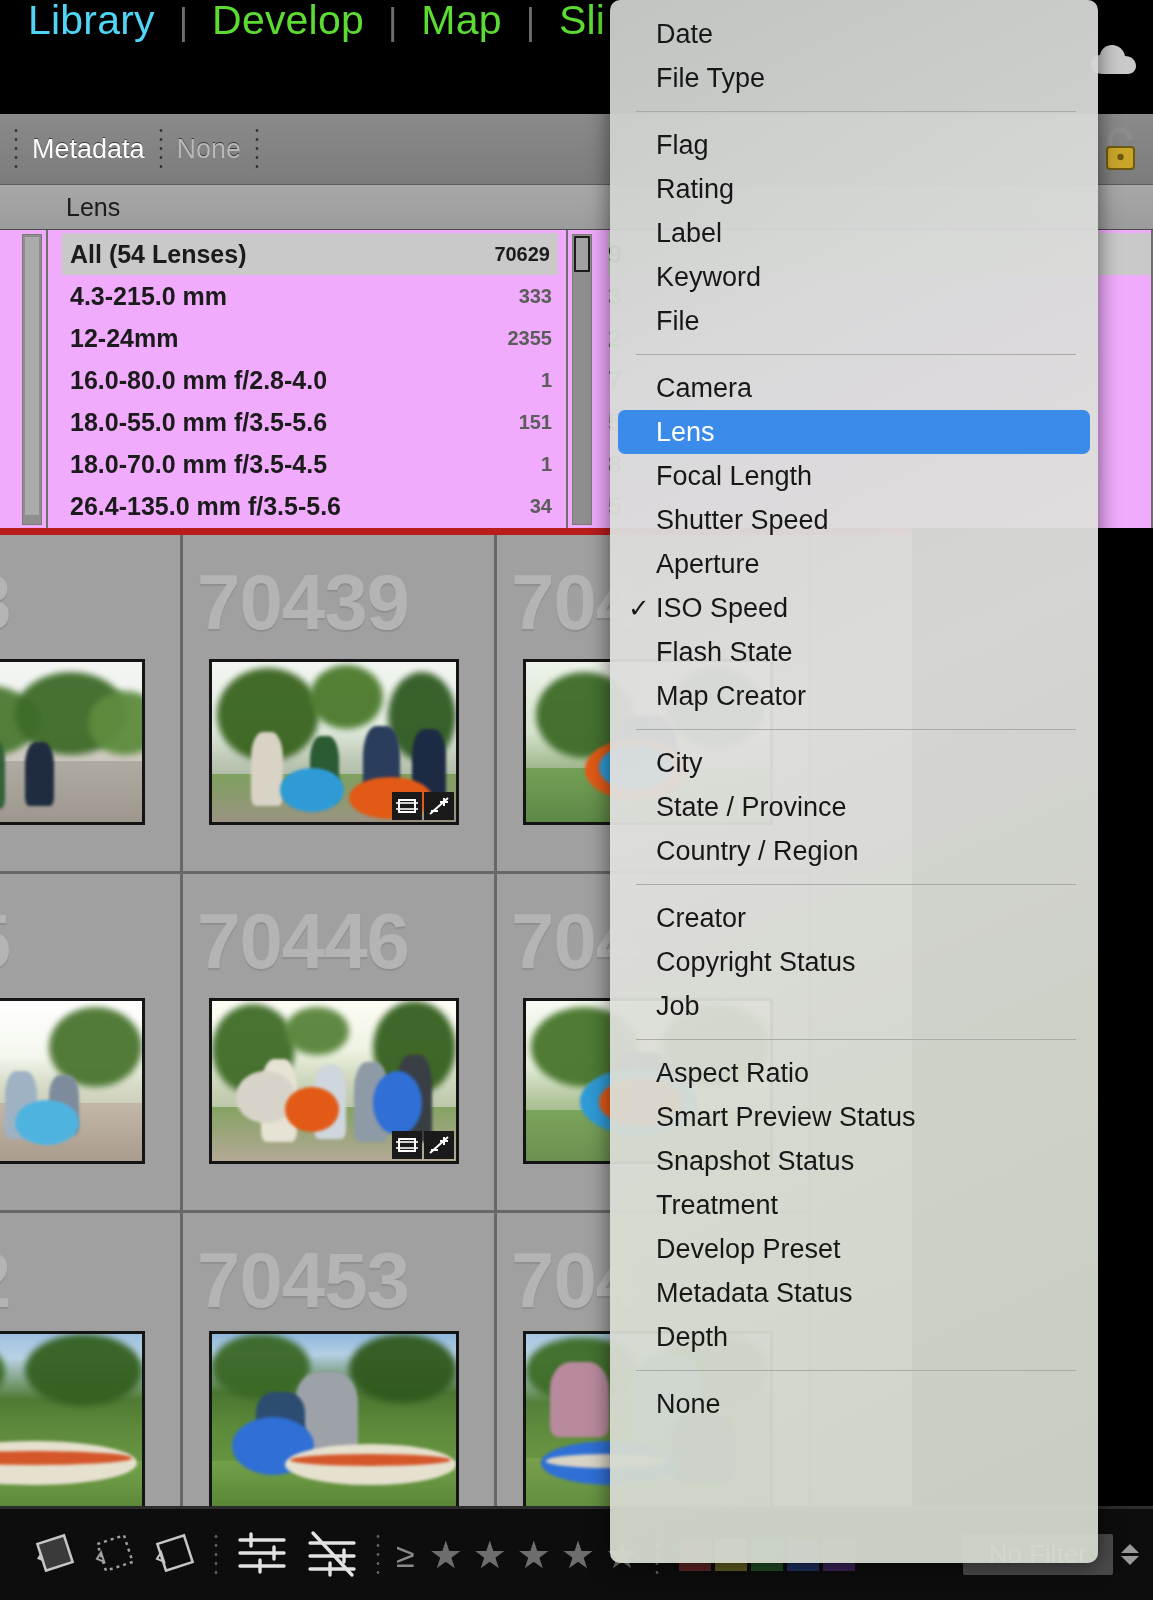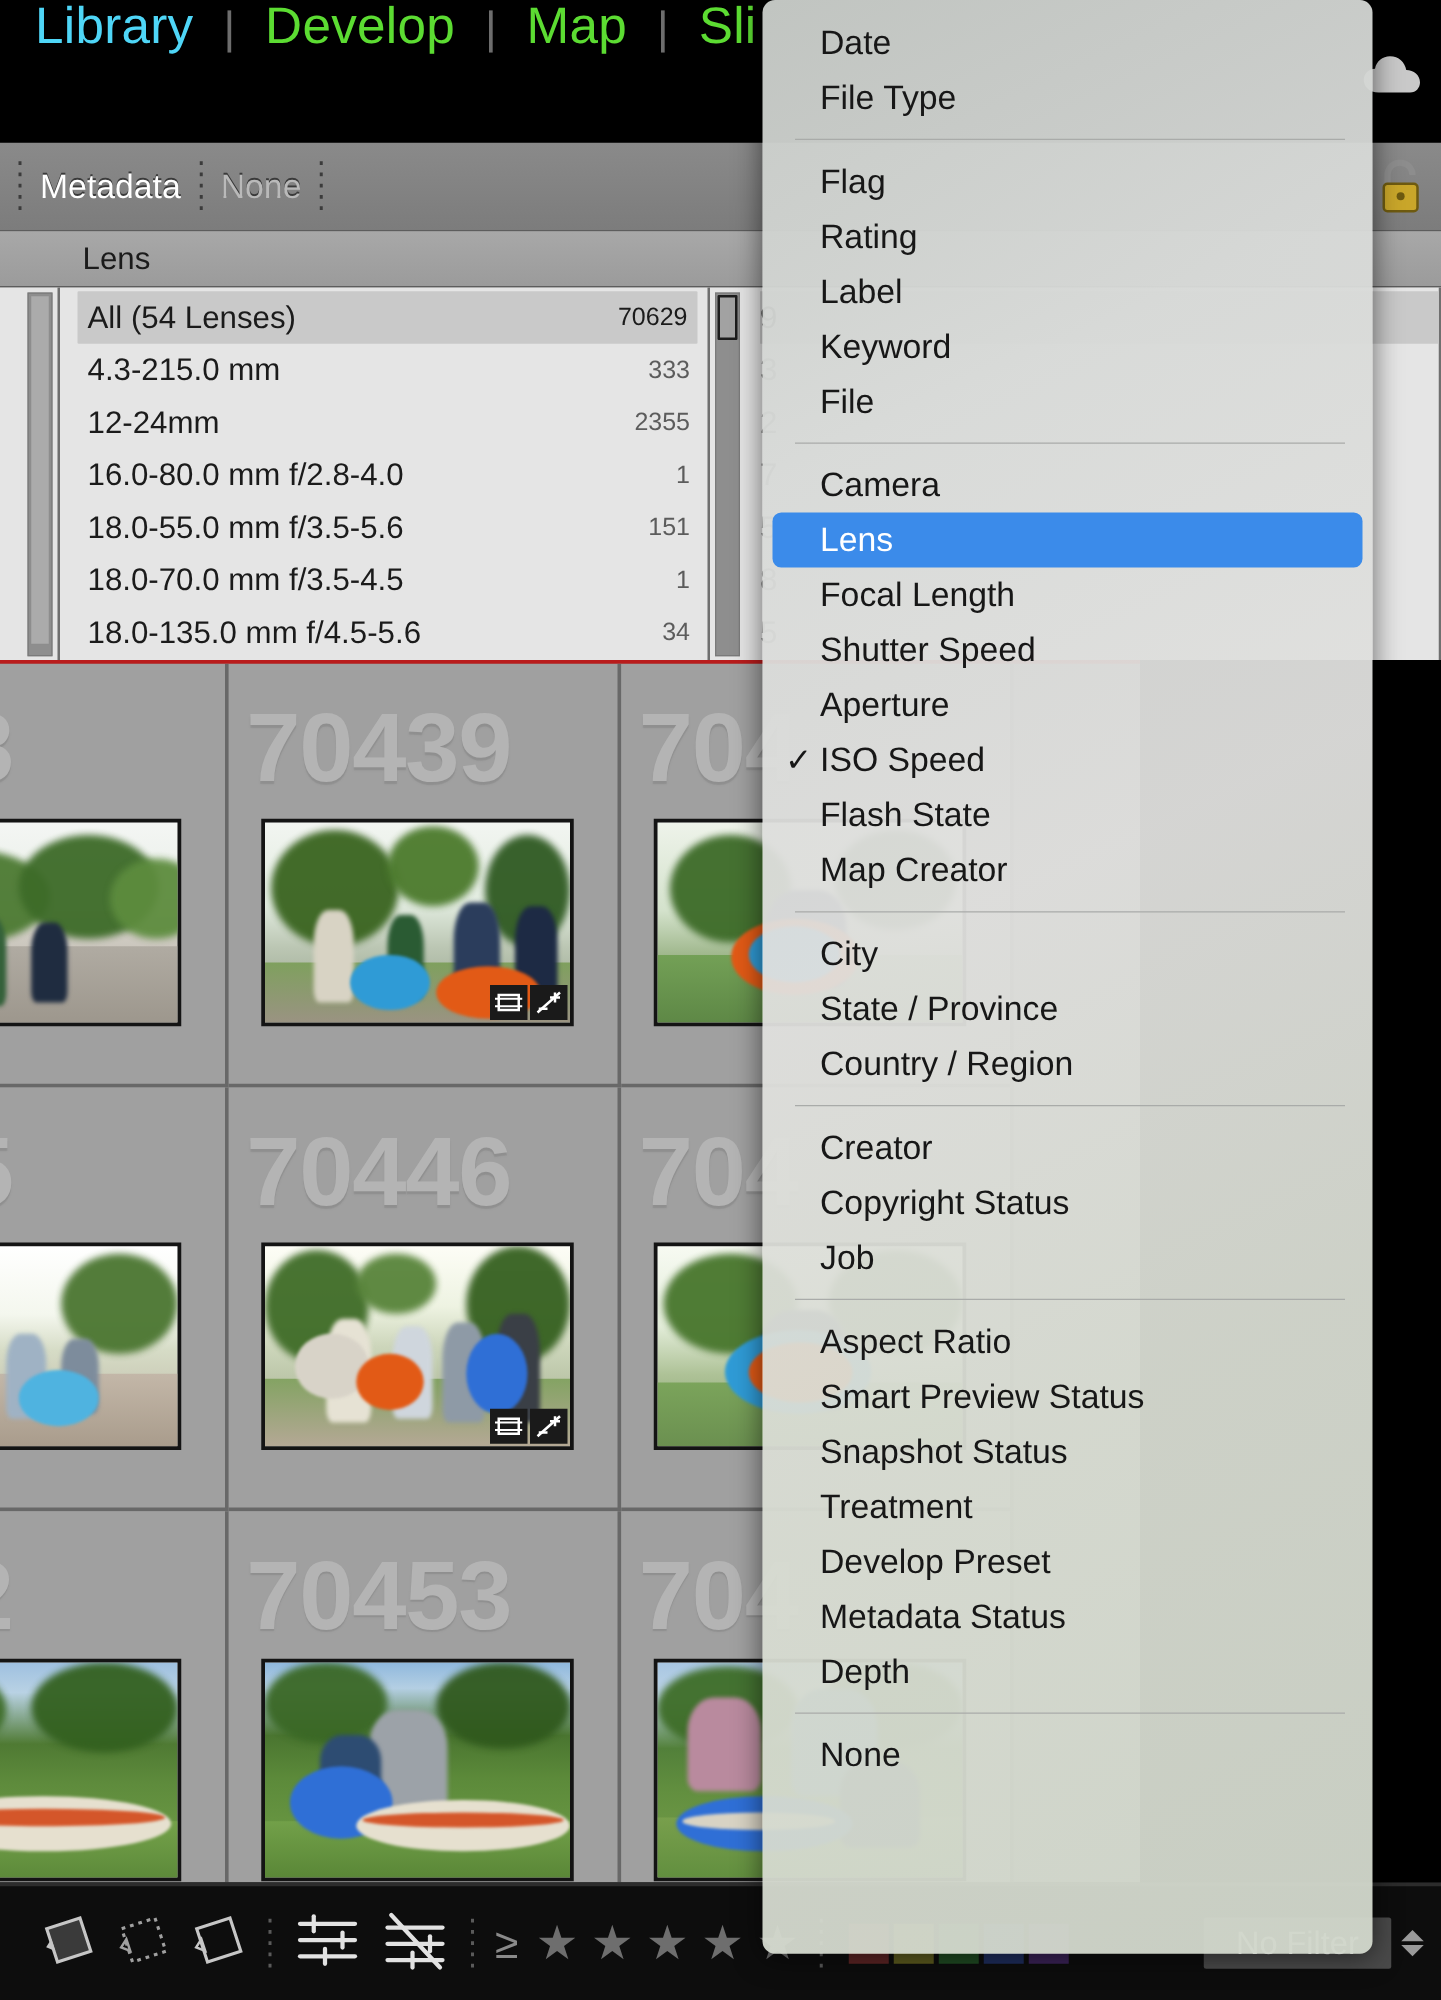--- a/index.html
+++ b/index.html
@@ -60,21 +60,22 @@
     border-bottom: 1px solid #4a4a4a;
     display: flex; align-items: center;
   }
   .col-header .ch-title {
     font-size: 25px; color: #1b1b1b; padding-left: 18px;
   }
   .meta-cols { display: flex; height: 299px; }
   .meta-col {
     position: relative; height: 100%;
     border-right: 2px solid #6f6f6f;
-    background: #e5e5e5;
+    background: #f0abfc;
+    font-weight: bold;
   }
   .meta-col.narrow { width: 48px; }
   .meta-col.main { flex: 0 0 520px; }
   .meta-col.tail { flex: 1; }
   .scroll-track {
     position: absolute; right: 4px; top: 4px; width: 20px; bottom: 4px;
     background: #8e8e8e; border: 1px solid #7a7a7a;
   }
   .scroll-thumb {
     position: absolute; left: 1px; top: 1px; width: 16px; height: 36px;
@@ -99,21 +100,21 @@
   }
   .tail-nums .tn.first { color: #1b1b1b; background:#c9c9c9; }
 
   .left-stub { width: 40px; }
   .left-stub .ls-row { height: 42px; }
 
   
   .grid-area {
     position: absolute; left: 0; top: 528px; width: 912px; height: 978px;
     background: #8c8c8c;
-    border-top: 3px solid #b91c1c;
+    border-top: 7px solid #b91c1c;
     overflow: hidden;
   }
   .grid-inner { position: relative; display: flex; flex-wrap: wrap; }
   .cell {
     position: relative; width: 314px; height: 339px;
     background: #a0a0a0;
     border-right: 3px solid #686868;
     border-bottom: 3px solid #686868;
     overflow: hidden;
   }
@@ -289,21 +290,21 @@
             </div>
             <div class="lens-row">
               <span>18.0-55.0 mm f/3.5-5.6</span>
               <span class="count">151</span>
             </div>
             <div class="lens-row">
               <span>18.0-70.0 mm f/3.5-4.5</span>
               <span class="count">1</span>
             </div>
             <div class="lens-row">
-              <span>18.0-135.0 mm f/4.5-5.6</span>
+              <span>26.4-135.0 mm f/3.5-5.6</span>
               <span class="count">34</span>
             </div>
           </div>
       </div>
 
       <div class="meta-col tail">
         <div class="scroll-track" style="left:4px;right:auto">
           <div class="scroll-thumb"></div>
         </div>
         <div class="tail-nums" id="tail-nums" style="margin-left:34px">

